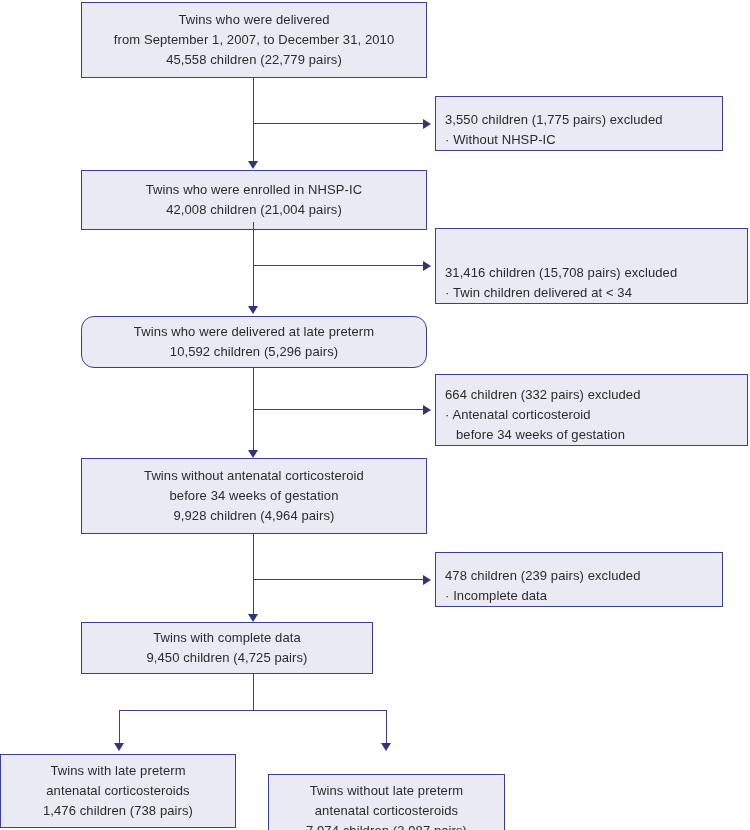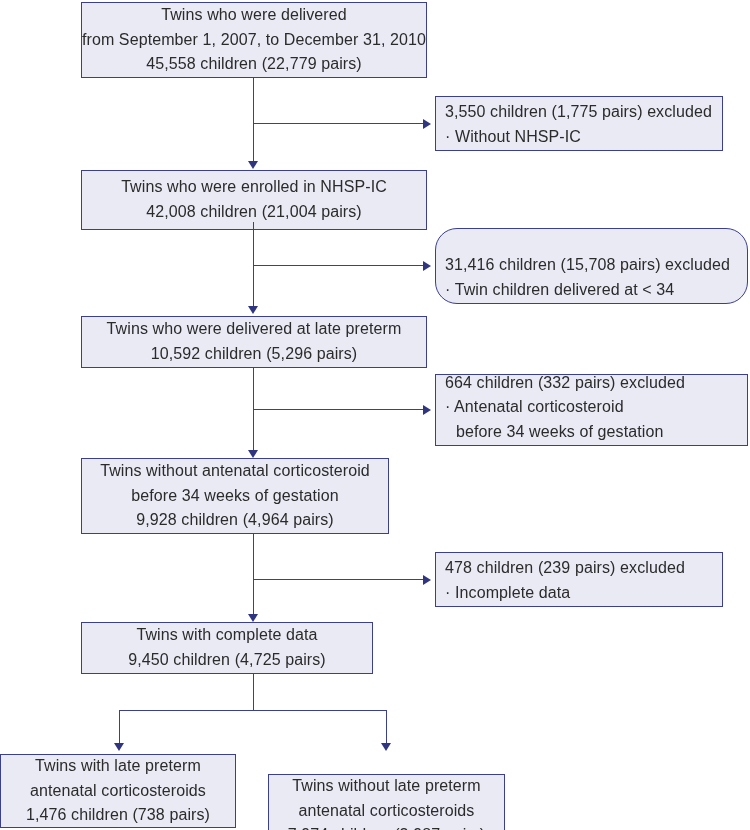--- a/index.html
+++ b/index.html
@@ -21,21 +21,21 @@
   .box {
     position: absolute;
     box-sizing: border-box;
     background: #e9eaf4;
     border: 1.4px solid #3b3f8f;
     display: flex;
     flex-direction: column;
     align-items: center;
     justify-content: center;
     color: #2b2b2b;
-    font-size: 16px;
+    font-size: 13px;
     line-height: 1.55;
     letter-spacing: 0.1px;
   }
   .box .line {
     display: block;
     white-space: nowrap;
   }
   .box.center .line { text-align: center; }
   .box.sidebox {
     align-items: flex-start;
@@ -95,42 +95,42 @@
   <div class="box center" style="left:81px; top:170px; width:346px; height:60px;">
     <span class="line">Twins who were enrolled in NHSP-IC</span>
     <span class="line">42,008 children (21,004 pairs)</span>
   </div>
 
   <div class="vline" style="left:253px; top:222px; height:87px;"></div>
   <div class="arrow-down" style="left:248px; top:306px;"></div>
   <div class="hline" style="left:253px; top:265px; width:170px;"></div>
   <div class="arrow-right" style="left:423px; top:260.5px;"></div>
 
-  <div class="box sidebox" style="left:435px; top:228px; width:313px; height:76px;border-radius:22px;">
+  <div class="box sidebox" style="left:435px; top:228px; width:313px; height:76px;">
     <span class="line">31,416 children (15,708 pairs) excluded</span>
     <span class="line"><span>· </span><span>Twin children delivered at &lt; 34</span></span>
   </div>
 
-  <div class="box center" style="left:81px; top:316px; width:346px; height:52px;">
+  <div class="box center" style="left:81px; top:316px; width:346px; height:52px;border-radius:13px;">
     <span class="line">Twins who were delivered at late preterm</span>
     <span class="line">10,592 children (5,296 pairs)</span>
   </div>
 
   <div class="vline" style="left:253px; top:368px; height:85px;"></div>
   <div class="arrow-down" style="left:248px; top:450px;"></div>
   <div class="hline" style="left:253px; top:409px; width:170px;"></div>
   <div class="arrow-right" style="left:423px; top:404.5px;"></div>
 
   <div class="box sidebox" style="left:435px; top:374px; width:313px; height:72px;">
     <span class="line">664 children (332 pairs) excluded</span>
     <span class="line"><span>· </span><span>Antenatal corticosteroid</span></span>
     <span class="line indent">before 34 weeks of gestation</span>
   </div>
 
-  <div class="box center" style="left:81px; top:458px; width:308px; height:76px;">
+  <div class="box center" style="left:81px; top:458px; width:346px; height:76px;">
     <span class="line">Twins without antenatal corticosteroid</span>
     <span class="line">before 34 weeks of gestation</span>
     <span class="line">9,928 children (4,964 pairs)</span>
   </div>
 
   <div class="vline" style="left:253px; top:534px; height:83px;"></div>
   <div class="arrow-down" style="left:248px; top:614px;"></div>
   <div class="hline" style="left:253px; top:579px; width:170px;"></div>
   <div class="arrow-right" style="left:423px; top:574.5px;"></div>
 

